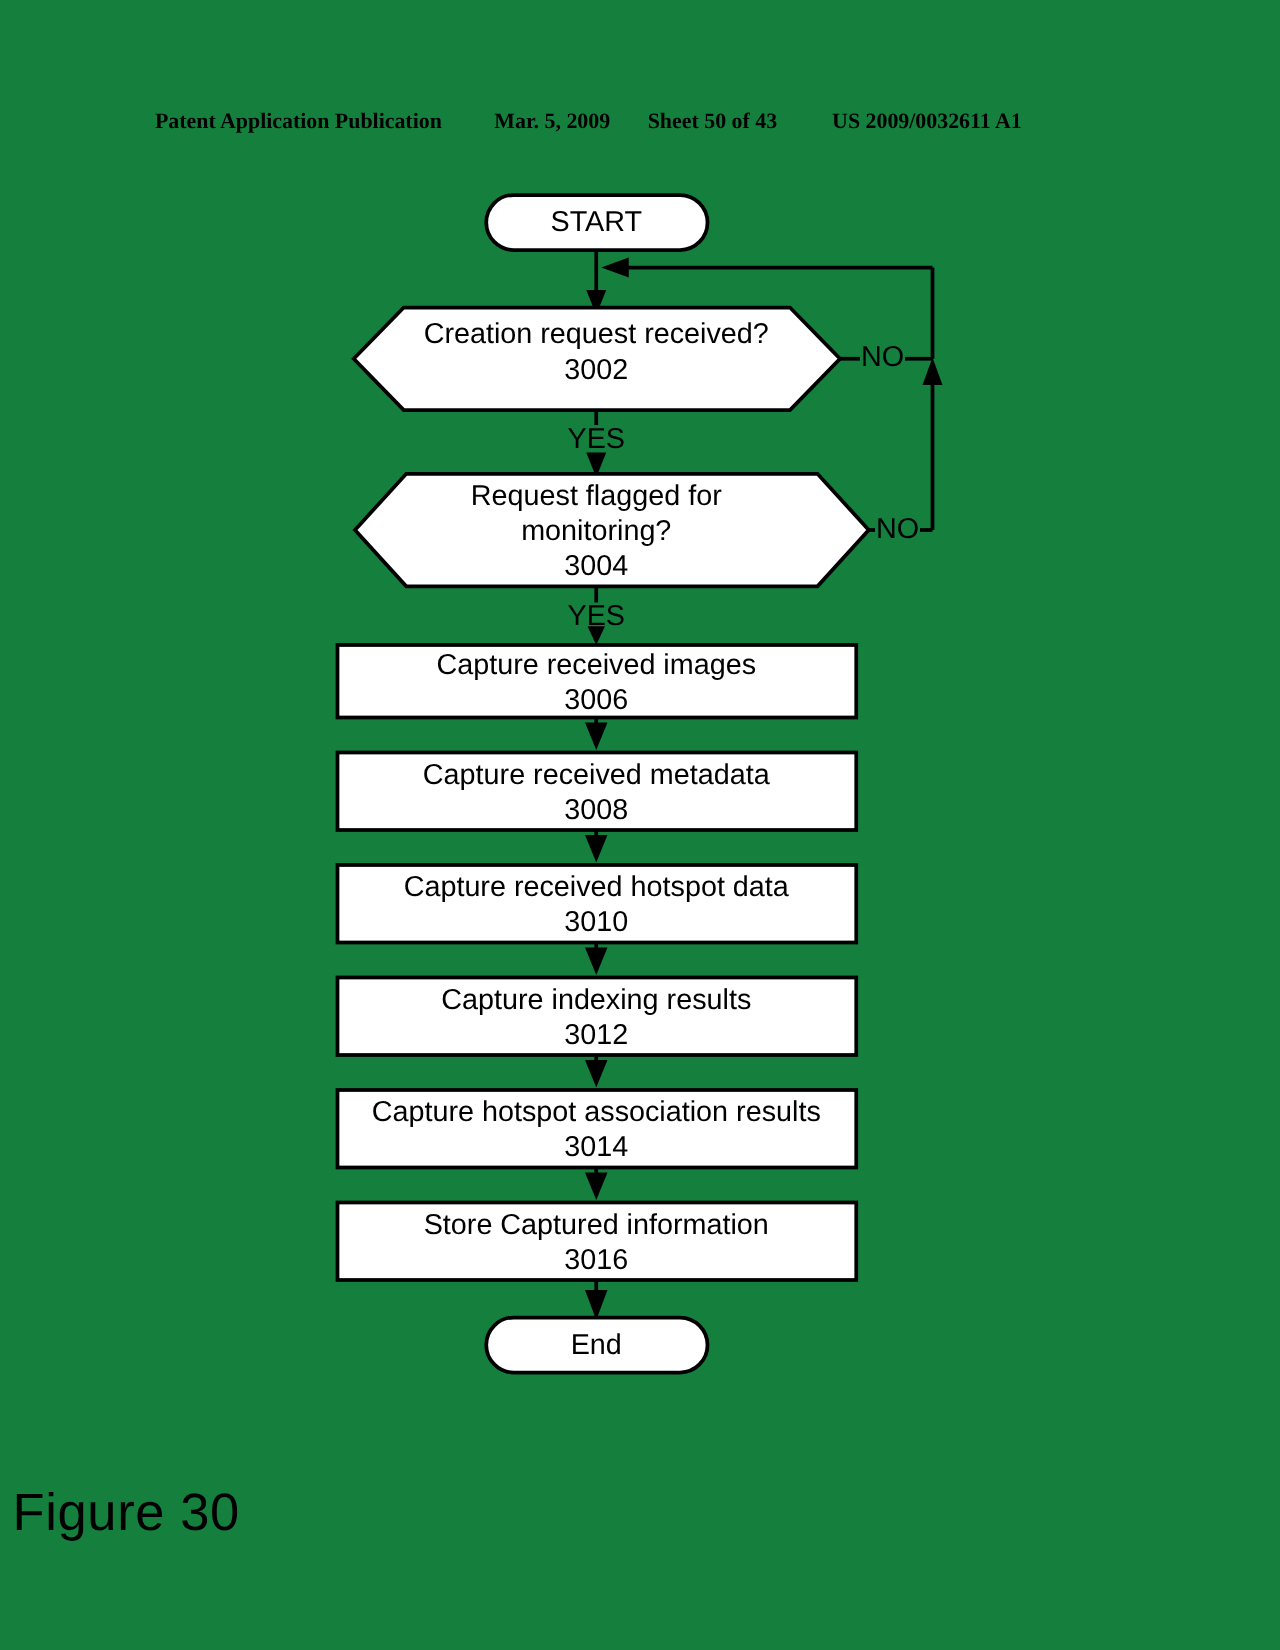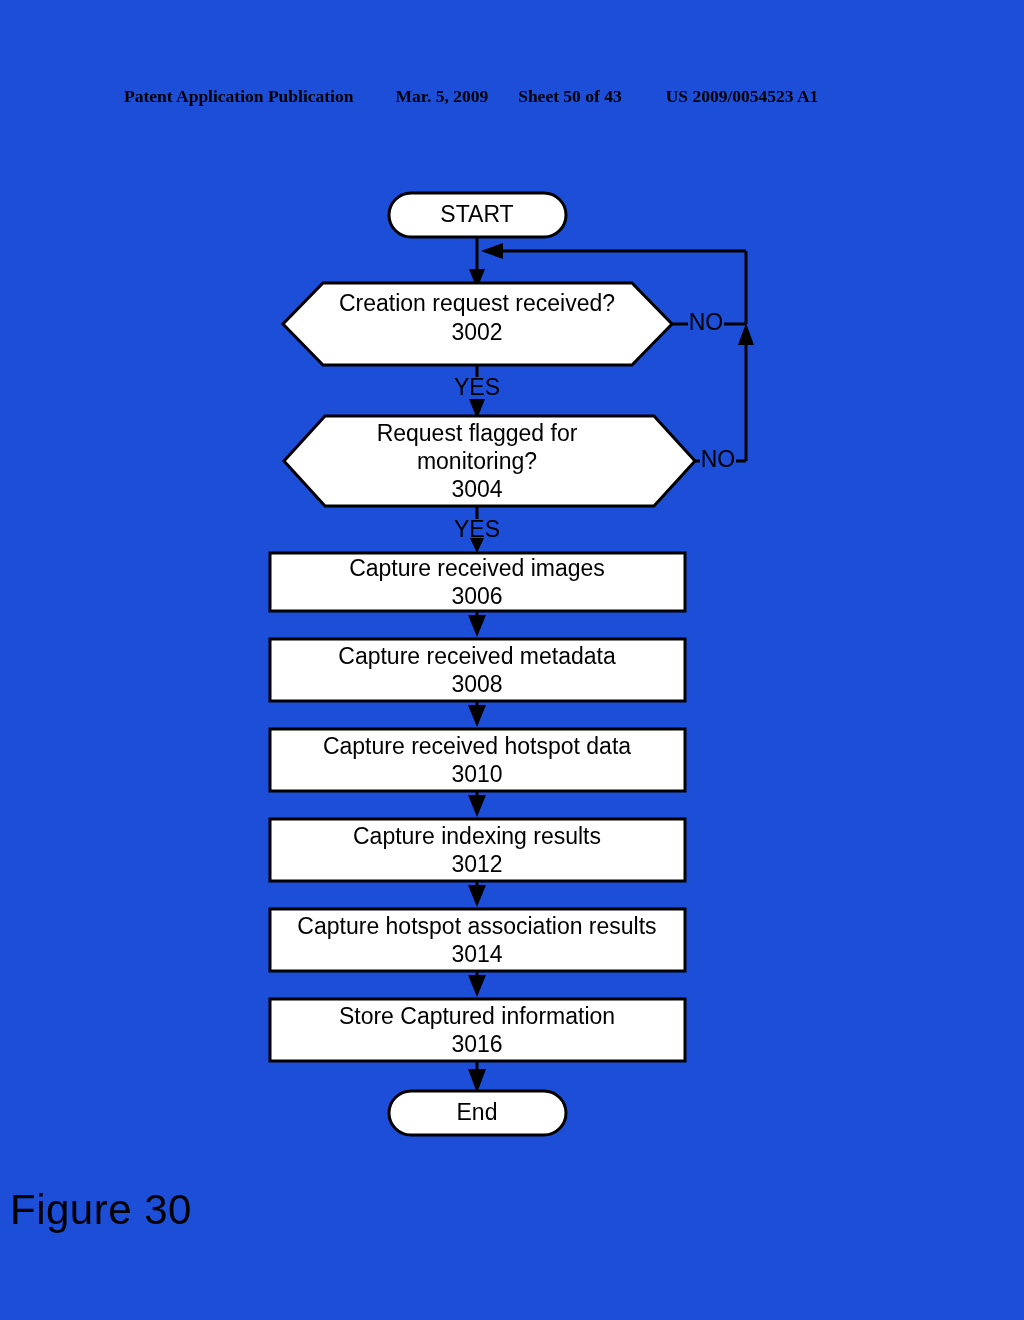--- a/index.html
+++ b/index.html
@@ -4,21 +4,21 @@
 <style>
   html, body {
     margin: 0;
     padding: 0;
     background: #ffffff;
   }
   .page {
     position: relative;
     width: 1024px;
     height: 1320px;
-    background: #1d4ed8;
+    background: #15803d;
     overflow: hidden;
     font-family: "Liberation Sans", sans-serif;
   }
 
   
   .pub-header {
     position: absolute;
     top: 86px;
     left: 124px;
     width: 776px;
@@ -36,21 +36,20 @@
   .pub-header .h-sheet { margin-right: 44px; }
   .pub-header .h-num { }
 
   
   .flow {
     position: absolute;
     top: 0;
     left: 0;
     width: 1024px;
     height: 1188px;
-    margin-top: 37px;
   }
   .flow svg { display: block; }
 
   .node-text {
     font-family: "Liberation Sans", sans-serif;
     font-size: 23px;
     fill: #000;
     text-anchor: middle;
     dominant-baseline: middle;
   }
@@ -88,21 +87,21 @@
 </style>
 </head>
 <body>
 
 <div class="page">
 
   <div class="pub-header">
     <span class="h-left">Patent Application Publication</span>
     <span class="h-date">Mar. 5, 2009</span>
     <span class="h-sheet">Sheet 50 of 43</span>
-    <span class="h-num">US 2009/0054523 A1</span>
+    <span class="h-num">US 2009/0032611 A1</span>
   </div>
 
   <div class="flow">
     <svg width="1024" height="1180" viewBox="0 0 1024 1180" xmlns="http://www.w3.org/2000/svg">
 
       <g>
         <rect class="shape" x="389" y="156" width="177" height="44" rx="22" ry="22"></rect>
         <text class="node-text" x="477" y="179">START</text>
       </g>
 

